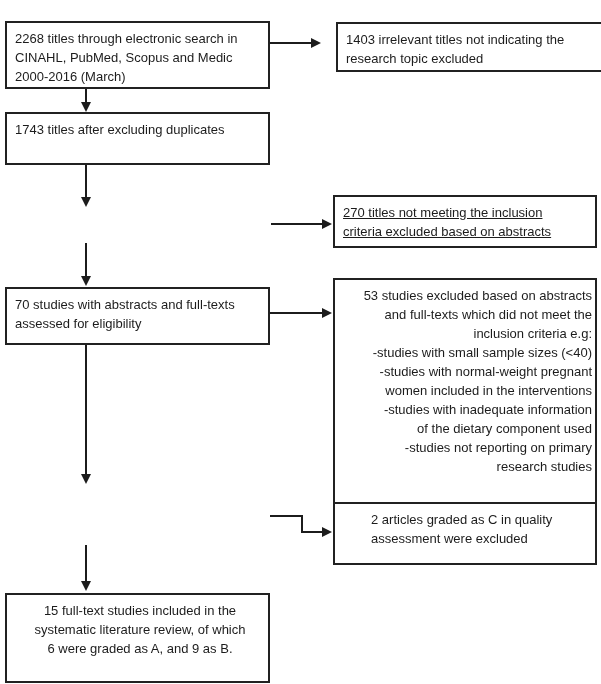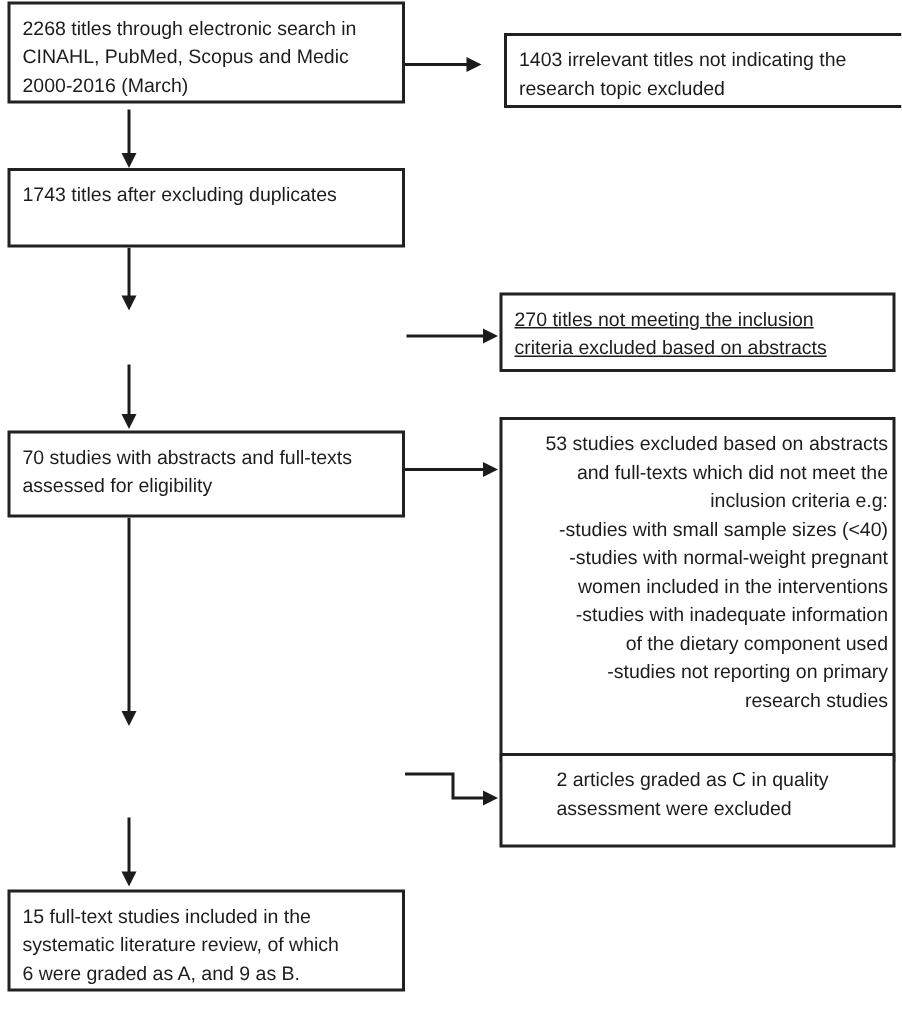--- a/index.html
+++ b/index.html
@@ -31,30 +31,30 @@
   }
   .box-text{
     display:block;
     font-size:13px;
     line-height:19px;
     white-space:pre-line;
     color:var(--text);
   }
   .col-left{left:5px;width:265px;}
   .col-right{left:333px;width:264px;}
-  .b-search{top:1px;height:68px;}
+  .b-search{top:21px;height:68px;}
   .b-irrelevant{left:336px;width:292px;top:22px;height:50px;}
   .b-duplicates{top:112px;height:53px;}
   .b-abstract{top:208px;height:35px;}
   .b-inclusion{top:195px;height:53px;text-decoration:underline;}
   .b-eligibility{top:287px;height:58px;}
   .b-excluded53{top:278px;height:230px;text-align:right;}
   .b-quality{top:485px;height:60px;}
   .b-gradedc{top:502px;height:63px;padding-left:36px;}
-  .b-final{top:593px;height:68px;}
+  .b-final{top:593px;height:90px;text-align:center;}
 </style>
 </head>
 <body>
 
 <div class="canvas">
 
   <svg class="connector-canvas" width="601" height="684" viewBox="0 0 601 684" xmlns="http://www.w3.org/2000/svg">
 
     <g>
       <line x1="86" y1="73" x2="86" y2="104"></line>

